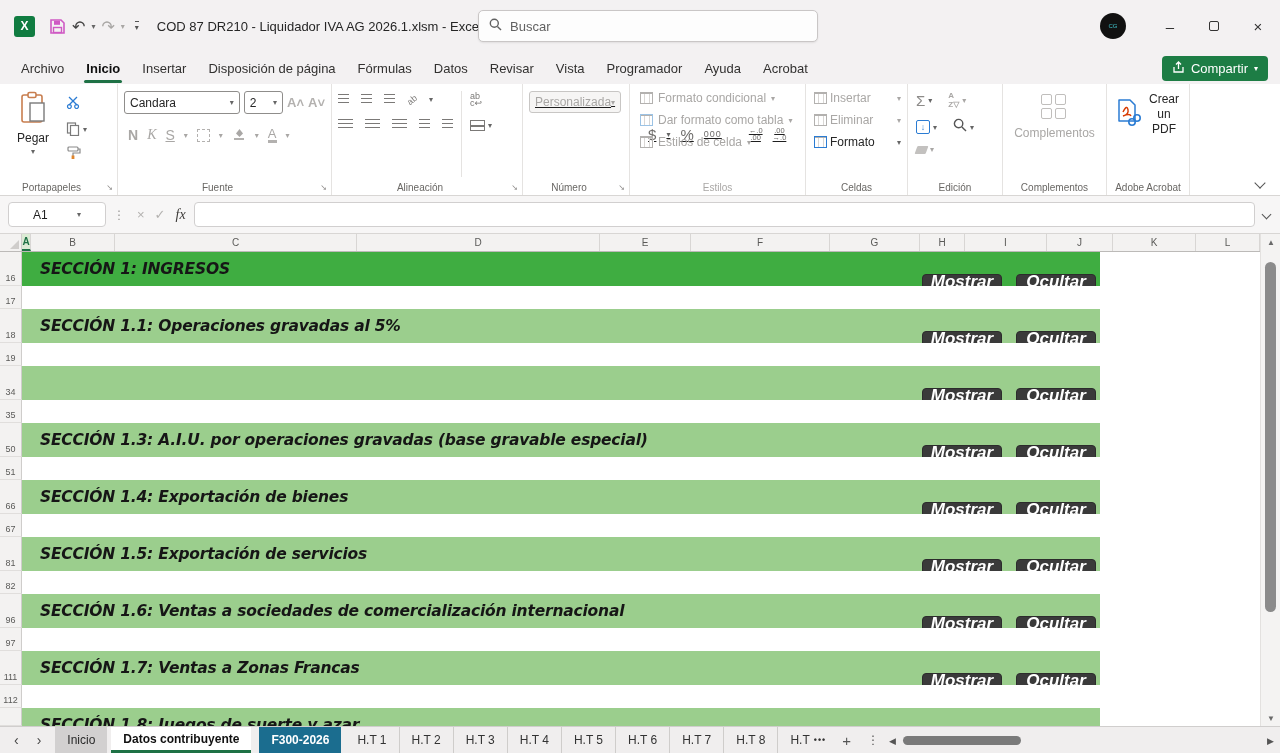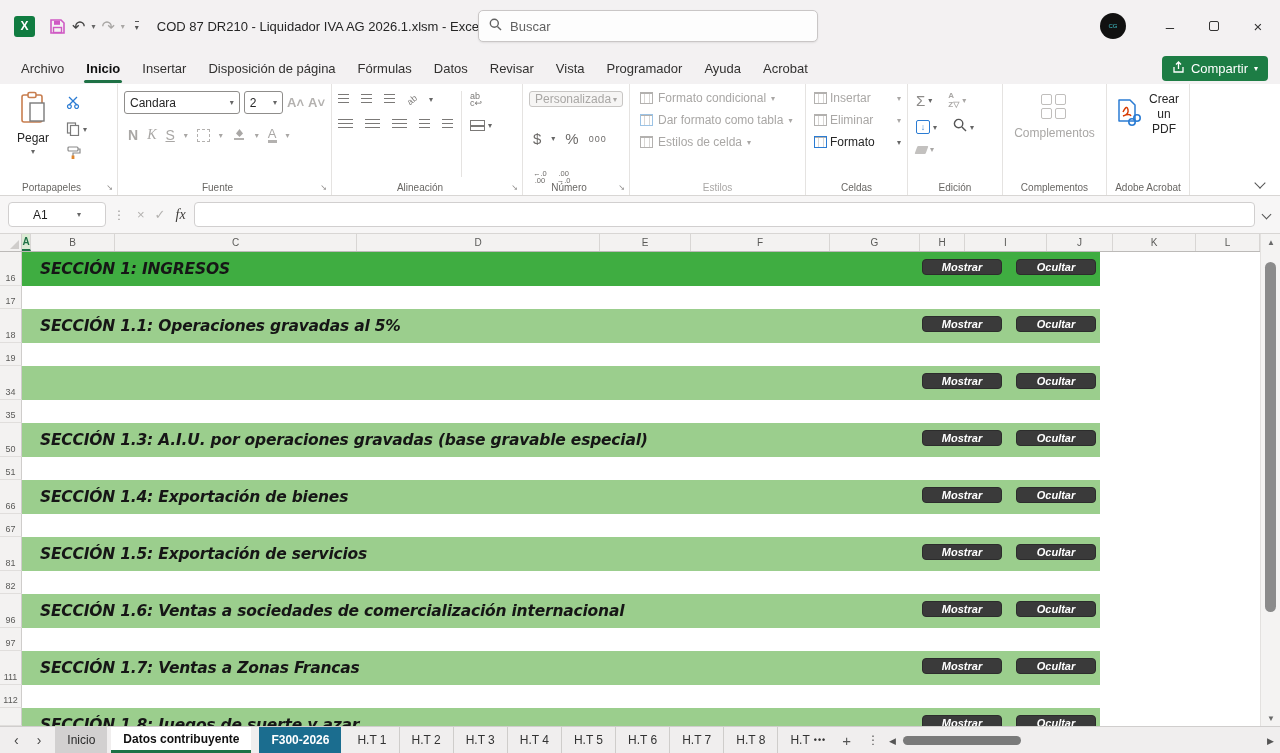--- a/index.html
+++ b/index.html
@@ -72,21 +72,21 @@
   .al-left{display:flex;flex-direction:column;gap:14px;padding-top:3px;}
   .al-row{display:flex;gap:12px;align-items:center;}
   .lines{width:15px;height:11px;background:repeating-linear-gradient(#7b7977 0 1.5px,transparent 1.5px 4px);}
   .lines.sm{width:11px;}
   .al-div{width:1px;background:#e5e3e1;margin:0 8px;}
   .al-right{display:flex;flex-direction:column;gap:13px;padding-top:2px;}
   .wrapic{font-size:9px;color:#7b7977;line-height:7px;text-align:left;}
   .mergeic{width:15px;height:11px;border:1px solid #7b7977;background:linear-gradient(transparent 4px,#7b7977 4px,#7b7977 5.5px,transparent 5.5px);}
 
   
-  .g-num{width:107px;display:flex;flex-direction:column;gap:23px;}
+  .g-num{width:107px;display:flex;flex-direction:row;gap:23px;text-decoration:underline;}
   .numcombo{height:22px;border:1px solid #c8c6c4;border-radius:3px;background:#f6f5f4;color:#a9a7a5;
             display:flex;align-items:center;justify-content:space-between;padding:0 5px;font-size:12px;}
   .numrow{display:flex;align-items:center;gap:10px;padding-left:4px;color:#6d6b69;}
   .cur{font-size:15px;} .pct{font-size:15px;} .mil{font-size:9px;letter-spacing:1px;}
   .decic{font-size:7.5px;line-height:7px;color:#6d6b69;text-align:center;}
 
   
   .stackrow{display:flex;align-items:center;gap:5px;font-size:12px;white-space:nowrap;margin-bottom:8px;color:#262626;}
   .gridic{width:13px;height:12px;border:1px solid #b3b1af;background:
           linear-gradient(#b3b1af 0 1px,transparent 1px) ,
@@ -137,22 +137,22 @@
   .corner::after{content:"";position:absolute;right:2px;bottom:2px;border-left:9px solid transparent;border-bottom:9px solid #cfcdcb;}
   .chcell{border-right:1px solid #d8d6d4;font-size:10px;color:#5a5a58;display:flex;align-items:center;justify-content:center;}
   .chcell.sel{background:#dcebd5;color:#1e7145;font-weight:bold;border-bottom:2px solid #1e7145;}
   .grow-r{display:flex;}
   .rowhdr{width:22px;background:#f3f2f1;border-right:1px solid #cfcdcb;border-bottom:1px solid #e0dedc;
           font-size:9px;color:#5a5a58;display:flex;align-items:flex-end;justify-content:center;padding-bottom:2px;}
   .rowbody{position:relative;flex:1;font-style:italic;}
   .secbar{position:absolute;left:0;top:0;height:100%;width:1078px;display:flex;align-items:center;overflow:hidden;}
   .secbar .sectext{font-weight:bold;font-size:15.5px;color:#161616;padding-left:18px;white-space:nowrap;
                    font-family:"DejaVu Sans","Liberation Sans",sans-serif;letter-spacing:-0.2px;}
-  .actbtn{position:absolute;top:7px;width:80px;height:16px;background:#3a3a3a;border:1px solid #2c2c2c;border-radius:4px;
-          color:#fff;font-size:11px;font-weight:bold;display:flex;align-items:center;justify-content:center;}
+  .actbtn{position:absolute;top:22px;width:80px;height:16px;background:#3a3a3a;border:1px solid #2c2c2c;border-radius:4px;
+          color:#fff;font-size:17px;font-weight:bold;display:flex;align-items:center;justify-content:center;}
   .actbtn.show{left:900px;} .actbtn.hide{left:994px;}
 
   
   .vscroll{position:absolute;top:234px;right:0;width:20px;bottom:27px;background:#f4f3f2;border-left:1px solid #e3e1df;}
   .vscroll .arr{position:absolute;left:0;width:20px;height:16px;display:flex;align-items:center;justify-content:center;
                 color:#6a6a6a;font-size:8px;}
   .vthumb{position:absolute;left:4px;width:11px;border-radius:6px;background:#8b8b8b;}
 
   
   .sheetbar{position:absolute;left:0;right:0;bottom:0;height:27px;background:#f0eeee;border-top:1px solid #d0cecd;

